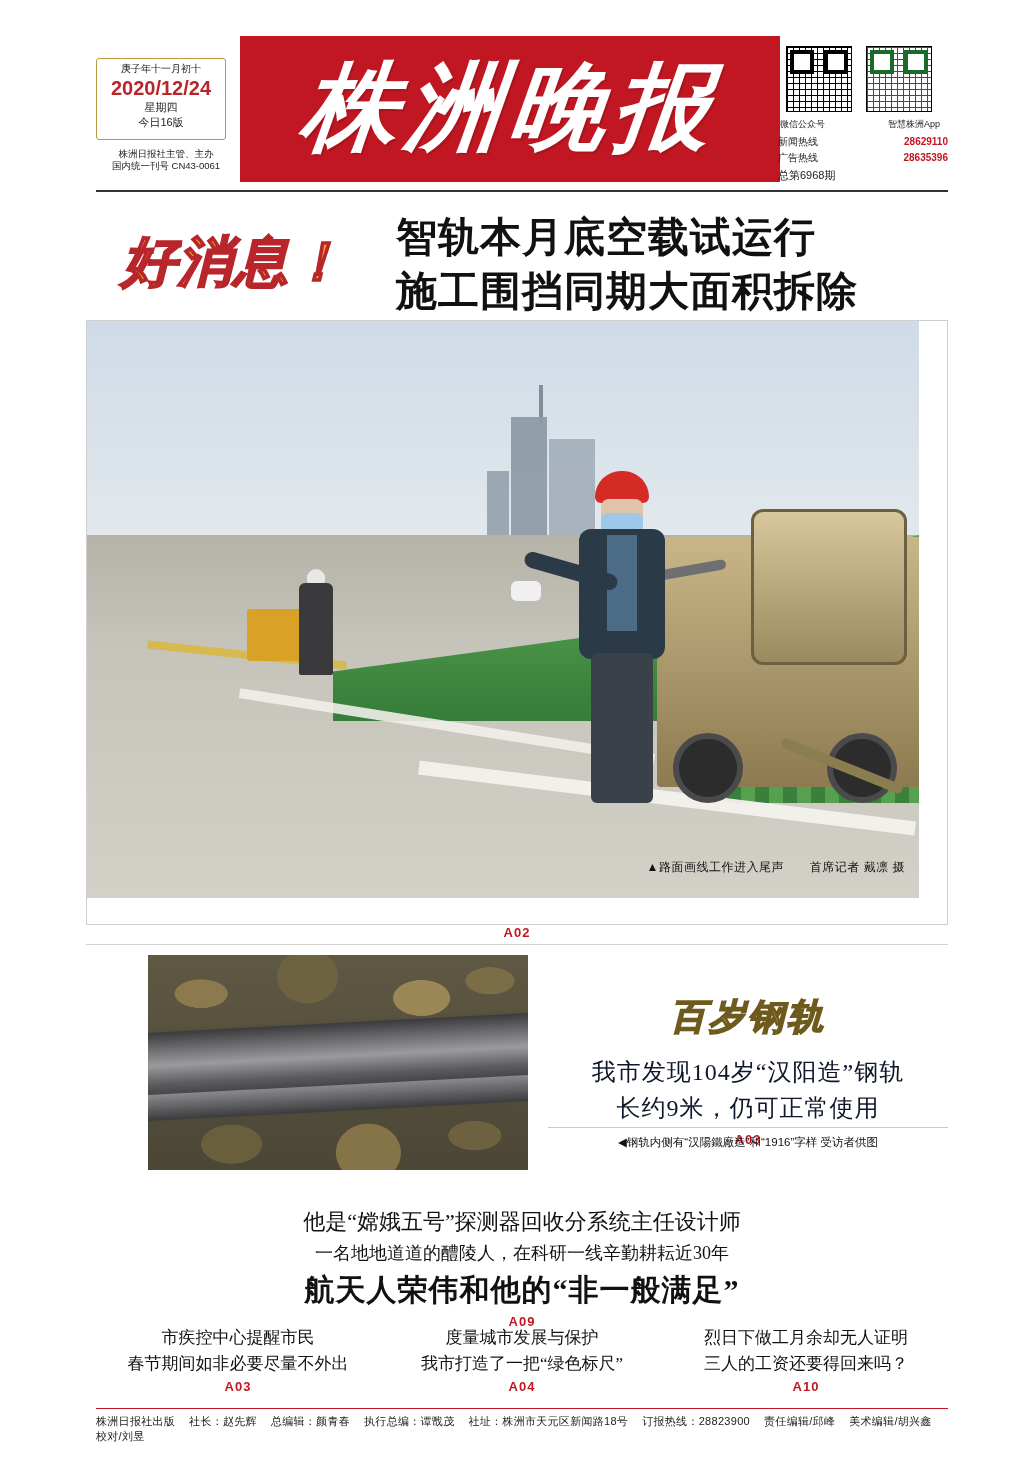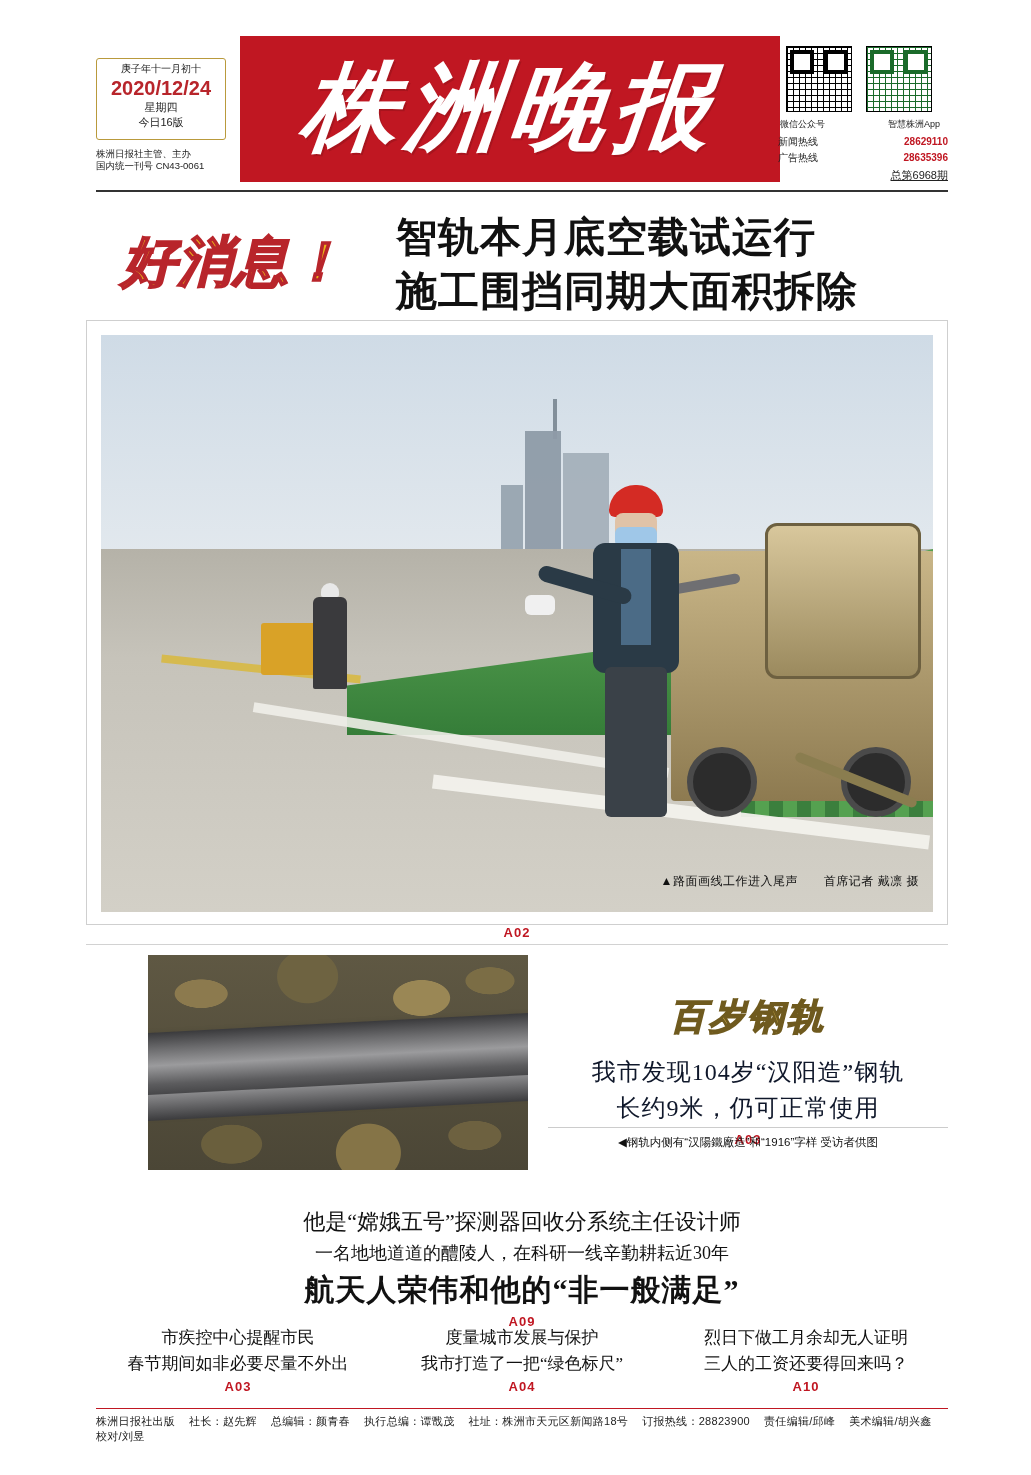--- a/index.html
+++ b/index.html
@@ -61,21 +61,21 @@
   }
   .date-box .pages {
     font-size: 11px;
     color: #222;
     line-height: 15px;
   }
   .pub-info {
     position: absolute;
     left: 96px; top: 148px;
     width: 140px;
-    text-align: left;
+    text-align: center;
     font-size: 9.5px;
     line-height: 12px;
     color: #222;
   }
 
   .logo-block {
     position: absolute;
     left: 240px; top: 36px;
     width: 540px;
     height: 146px;
@@ -144,24 +144,22 @@
     font-size: 10px;
     color: #222;
     line-height: 16px;
   }
   .hotlines .row { display: flex; justify-content: space-between; }
   .hotlines .num { color: #c01722; font-weight: bold; }
   .issue {
     position: absolute;
     left: 778px; top: 168px;
     width: 170px;
-    text-align: right;
     font-size: 11px;
     color: #222;
-    text-decoration: underline;
   }
   .mast-rule {
     position: absolute;
     left: 96px; top: 190px;
     width: 852px;
     height: 2px;
     background: #333;
   }
 
   
@@ -199,21 +197,20 @@
   }
 
   
   .photo-frame {
     position: absolute;
     left: 86px; top: 320px;
     width: 862px;
     height: 605px;
     border: 1px solid #cfcfcf;
     box-sizing: border-box;
-    padding: 14px;
     background: #fff;
   }
   .photo-main {
     position: relative;
     width: 832px;
     height: 577px;
     overflow: hidden;
     background: linear-gradient(#cfdce8 0%, #dfe7ee 32%, #c9c6bc 33%, #b9b6ad 100%);
   }
   

